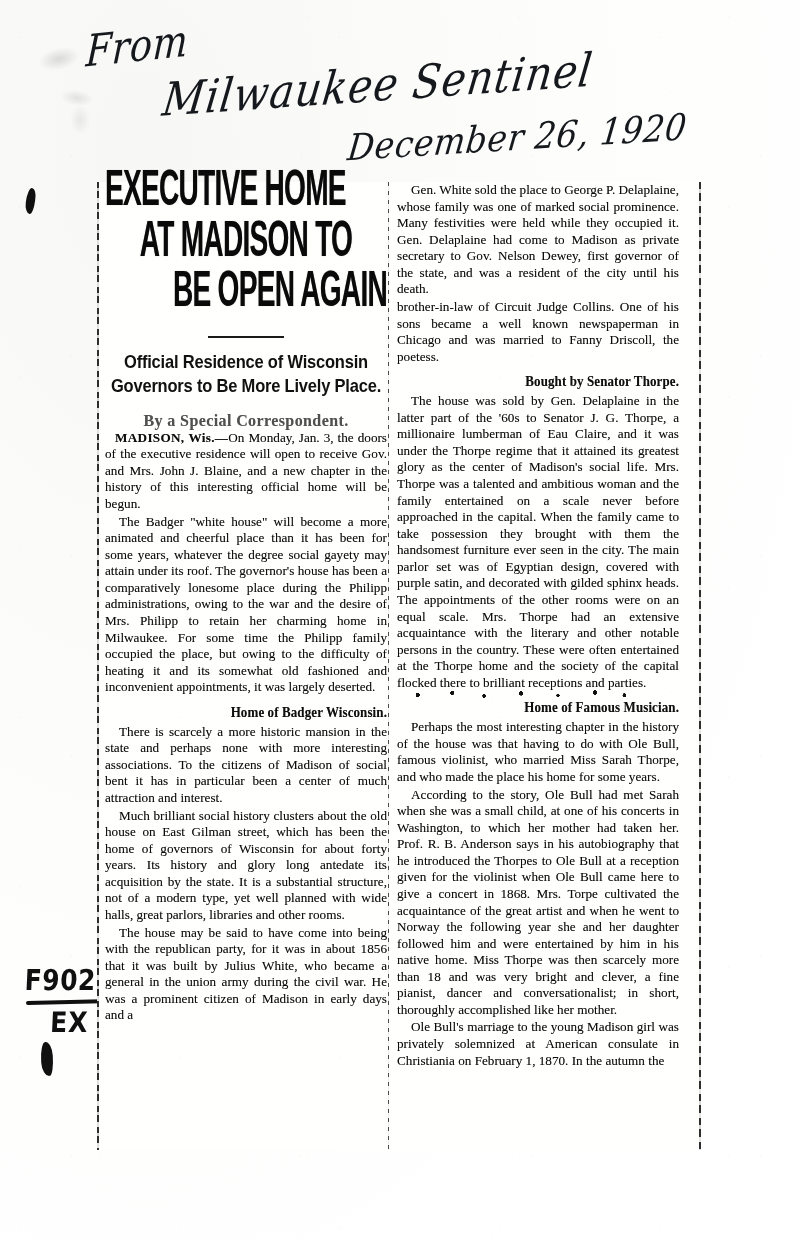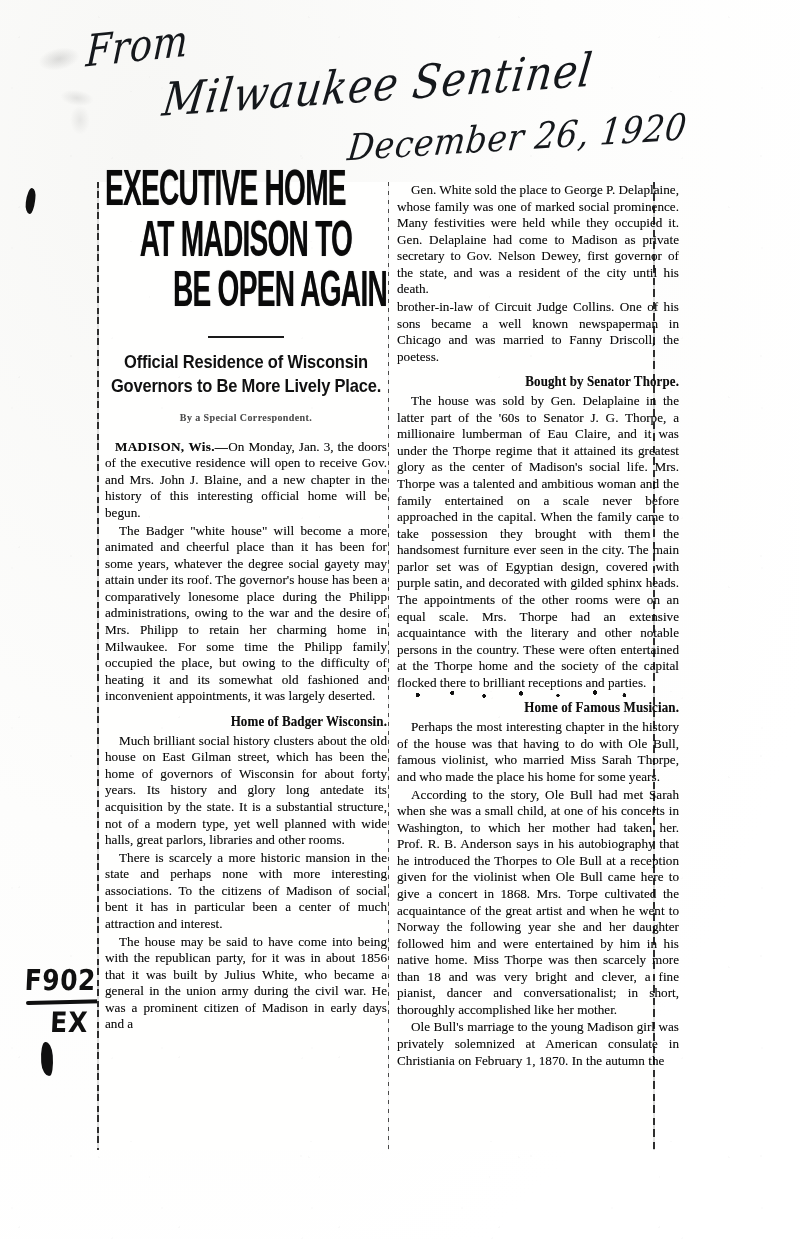--- a/index.html
+++ b/index.html
@@ -93,21 +93,21 @@
     height:4px;background:#101010;margin:5px 2px 4px 2px;
     border-radius:2px;transform:rotate(-1.2deg);
   }
   #callnumber .cn-bot{
     font-size:25px;font-weight:700;letter-spacing:1px;
     transform:scaleY(1.12) skewX(-3deg);transform-origin:center top;
   }
 
   
   #clipping{
-    position:absolute;left:97px;top:182px;width:558px;height:968px;
+    position:absolute;left:97px;top:182px;width:604px;height:968px;
     background:#fffffe;
   }
   .edge{position:absolute;background:#3a3a3a;}
   #edge-left{left:0;top:0;width:2px;height:968px;
     background:repeating-linear-gradient(to bottom,#2e2e2e 0 6px,rgba(46,46,46,.25) 6px 9px,#2e2e2e 9px 16px,rgba(46,46,46,.15) 16px 21px);}
   #edge-right{right:0;top:0;width:2px;height:968px;
     background:repeating-linear-gradient(to bottom,#2e2e2e 0 7px,rgba(46,46,46,.2) 7px 11px,#2e2e2e 11px 19px,rgba(46,46,46,.12) 19px 24px);}
   #edge-col-rule{left:291px;top:0;width:1px;height:968px;
     background:repeating-linear-gradient(to bottom,#4a4a4a 0 4px,rgba(74,74,74,.1) 4px 9px);}
 
@@ -140,23 +140,23 @@
   }
   #subhead{
     font-family:"Liberation Sans", sans-serif;
     font-weight:700;font-size:16.5px;line-height:1.26;
     text-align:center;color:#111;letter-spacing:-.2px;
     transform:scaleY(1.14);transform-origin:center top;
     margin-bottom:20px;
   }
   .byline{
     font-family:"Liberation Serif", serif;
-    font-weight:700;font-size:10px;text-align:center;
+    font-weight:700;font-size:16px;text-align:center;
     letter-spacing:.4px;color:#2a2a2a;
-    margin:4px 0 16px 0;
+    margin:4px 0 0 0;
     opacity:.82;
   }
   .secthead{
     font-family:"Liberation Serif", serif;
     font-weight:700;font-size:13px;text-align:right;
     letter-spacing:.1px;color:#0f0f0f;
     margin:9px 0 3px 0;
     transform:scaleY(1.06);
   }
   .secthead.speckled{position:relative;}
@@ -221,22 +221,22 @@
         <div class="hl-line">AT MADISON TO</div>
         <div class="hl-line">BE OPEN AGAIN</div>
       </div>
       <div id="hl-rule"></div>
       <div id="subhead">Official Residence of Wisconsin Governors to Be More Lively Place.</div>
       <div class="byline">By a Special Correspondent.</div>
       <div id="col-left-body">
           <p class="para lead"><span class="cityline">MADISON, Wis.—</span>On Monday, Jan. 3, the doors of the executive residence will open to receive Gov. and Mrs. John J. Blaine, and a new chapter in the history of this interesting official home will be begun.</p>
           <p class="para">The Badger "white house" will become a more animated and cheerful place than it has been for some years, whatever the degree social gayety may attain under its roof. The governor's house has been a comparatively lonesome place during the Philipp administrations, owing to the war and the desire of Mrs. Philipp to retain her charming home in Milwaukee. For some time the Philipp family occupied the place, but owing to the difficulty of heating it and its somewhat old fashioned and inconvenient appointments, it was largely deserted.</p>
           <div class="secthead">Home of Badger Wisconsin.</div>
+          <p class="para">There is scarcely a more historic mansion in the state and perhaps none with more interesting associations. To the citizens of Madison of social bent it has in particular been a center of much attraction and interest.</p>
           <p class="para">Much brilliant social history clusters about the old house on East Gilman street, which has been the home of governors of Wisconsin for about forty years. Its history and glory long antedate its acquisition by the state. It is a substantial structure, not of a modern type, yet well planned with wide halls, great parlors, libraries and other rooms.</p>
-          <p class="para">There is scarcely a more historic mansion in the state and perhaps none with more interesting associations. To the citizens of Madison of social bent it has in particular been a center of much attraction and interest.</p>
           <p class="para">The house may be said to have come into being with the republican party, for it was in about 1856 that it was built by Julius White, who became a general in the union army during the civil war. He was a prominent citizen of Madison in early days and a</p>
         </div>
     </div>
 
     <div class="col" id="col-right">
       <div id="col-right-body">
           <p class="para">Gen. White sold the place to George P. Delaplaine, whose family was one of marked social prominence. Many festivities were held while they occupied it. Gen. Delaplaine had come to Madison as private secretary to Gov. Nelson Dewey, first governor of the state, and was a resident of the city until his death.</p>
           <p class="para" style="text-indent: 0px;">brother-in-law of Circuit Judge Collins. One of his sons became a well known newspaperman in Chicago and was married to Fanny Driscoll, the poetess.</p>
           <div class="secthead">Bought by Senator Thorpe.</div>
           <p class="para">The house was sold by Gen. Delaplaine in the latter part of the '60s to Senator J. G. Thorpe, a millionaire lumberman of Eau Claire, and it was under the Thorpe regime that it attained its greatest glory as the center of Madison's social life. Mrs. Thorpe was a talented and ambitious woman and the family entertained on a scale never before approached in the capital. When the family came to take possession they brought with them the handsomest furniture ever seen in the city. The main parlor set was of Egyptian design, covered with purple satin, and decorated with gilded sphinx heads. The appointments of the other rooms were on an equal scale. Mrs. Thorpe had an extensive acquaintance with the literary and other notable persons in the country. These were often entertained at the Thorpe home and the society of the capital flocked there to brilliant receptions and parties.</p>

